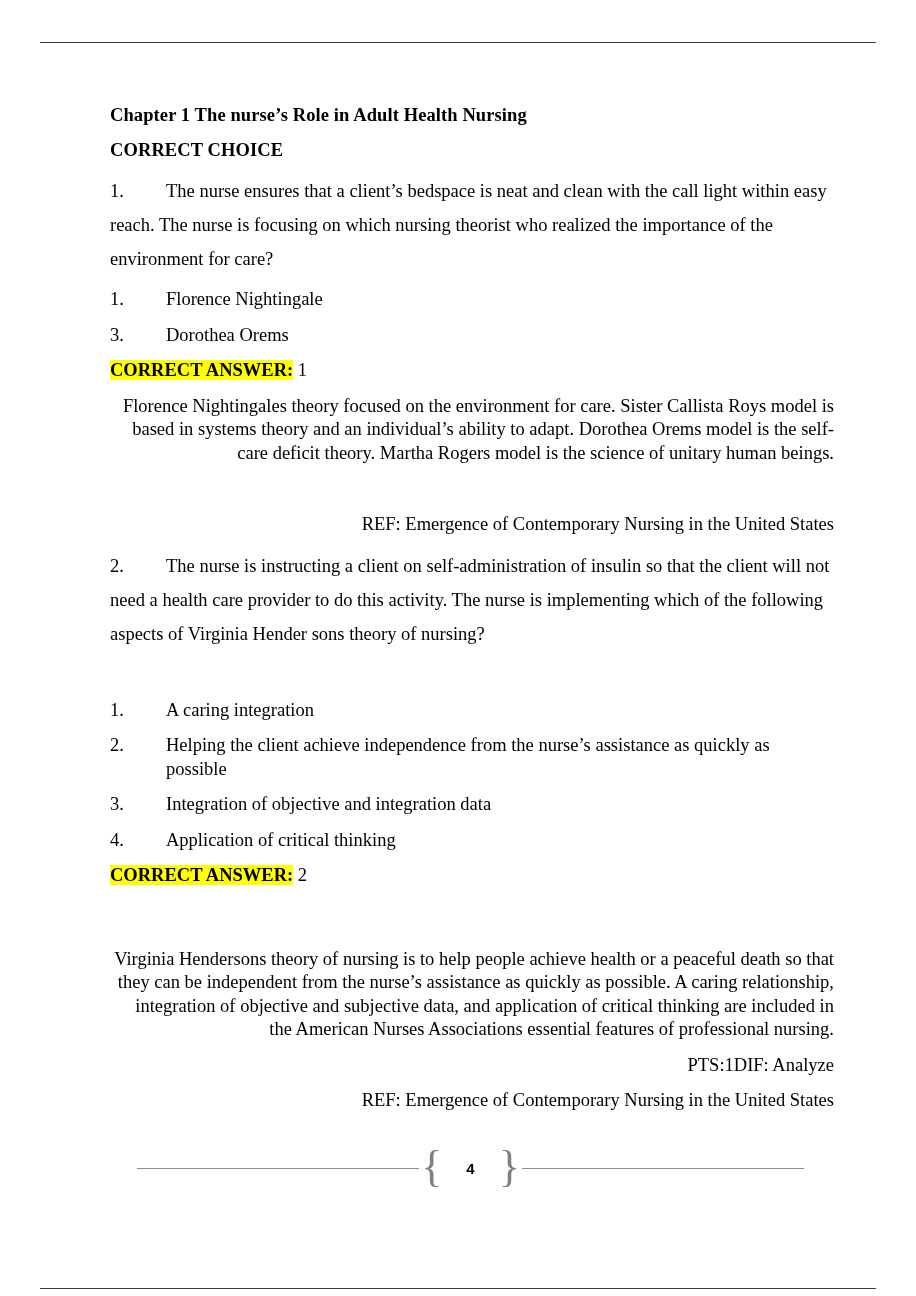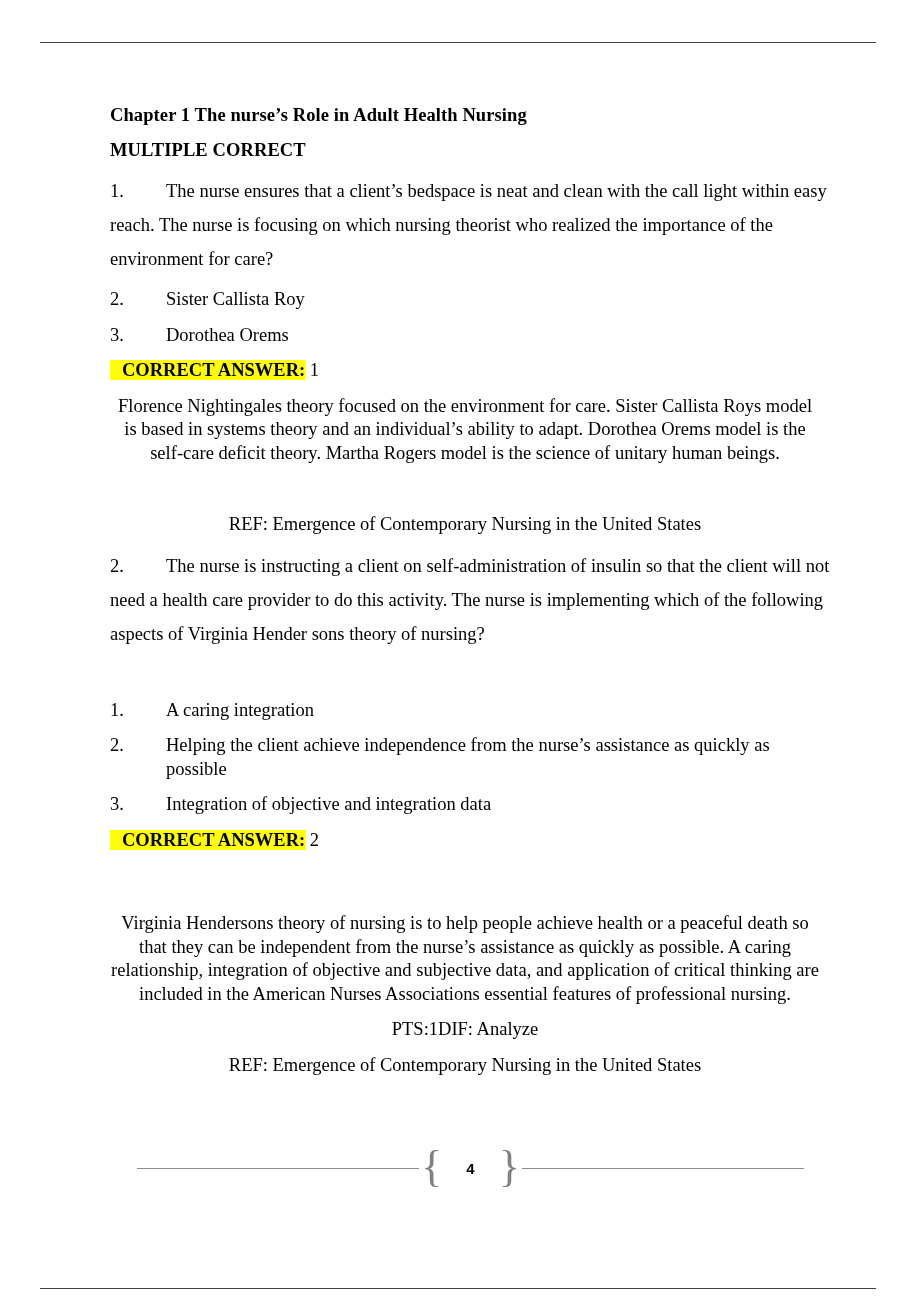--- a/index.html
+++ b/index.html
@@ -46,22 +46,22 @@
     line-height: 23px;
     margin: 0 0 0 0;
     letter-spacing: 0.1px;
   }
   h1.doc-title { margin-bottom: 12px; }
   h2.doc-subtitle { margin-bottom: 12px; }
 
   p.para {
     font-size: 18.5px;
     line-height: 23.5px;
-    margin: 0 14px 12px 0;
-    text-align: center;
+    margin: 0 0 12px 0;
+    text-align: right;
   }
 
   
   .numitem {
     font-size: 18.5px;
     line-height: 23.5px;
     margin: 0 0 12px 0;
     padding-left: 56px;
     text-indent: -56px;
   }
@@ -83,21 +83,20 @@
   }
 
   .answerline {
     font-size: 18.5px;
     line-height: 23.5px;
     margin: 0 0 12px 0;
   }
   .answerline .hl {
     background: #ffff00;
     font-weight: bold;
-    padding-left: 12px;
   }
   .answerline .ansval { font-weight: normal; }
   .spacer-md { height: 36px; }
   .spacer-lg { height: 48px; }
 
   
   .footer {
     position: absolute;
     left: 137px;
     top: 1148px;
@@ -133,26 +132,26 @@
 <body>
 
 <div class="page">
 
   <div class="page-rule top"></div>
 
   <div class="content">
 
     <h1 class="doc-title">Chapter 1 The nurse’s Role in Adult Health Nursing</h1>
 
-    <h2 class="doc-subtitle">MULTIPLE CORRECT</h2>
+    <h2 class="doc-subtitle">CORRECT CHOICE</h2>
 
     <p class="question"><span class="marker">1.</span><span>The nurse ensures that a client’s bedspace is neat and clean with the call light within easy reach. The nurse is focusing on which nursing theorist who realized the importance of the environment for care?</span></p>
 
+    <p class="numitem"><span class="marker">1.</span><span>Florence Nightingale</span></p>
 
-    <p class="numitem"><span class="marker">2.</span><span>Sister Callista Roy</span></p>
 
     <p class="numitem"><span class="marker">3.</span><span>Dorothea Orems</span></p>
 
 
     <p class="answerline"><span class="hl">CORRECT ANSWER:</span><span class="ansval">&nbsp;<span>1</span></span></p>
 
     <p class="para">Florence Nightingales theory focused on the environment for care. Sister Callista Roys model is based in systems theory and an individual’s ability to adapt. Dorothea Orems model is the self-care deficit theory. Martha Rogers model is the science of unitary human beings.</p>
 
     <div class="spacer-md"></div>
 
@@ -161,20 +160,21 @@
     <p class="question"><span class="marker">2.</span><span>The nurse is instructing a client on self-administration of insulin so that the client will not need a health care provider to do this activity. The nurse is implementing which of the following aspects of Virginia Hender sons theory of nursing?</span></p>
 
     <div class="spacer-md"></div>
 
     <p class="numitem"><span class="marker">1.</span><span>A caring integration</span></p>
 
     <p class="numitem"><span class="marker">2.</span><span>Helping the client achieve independence from the nurse’s assistance as quickly as possible</span></p>
 
     <p class="numitem"><span class="marker">3.</span><span>Integration of objective and integration data</span></p>
 
+    <p class="numitem"><span class="marker">4.</span><span>Application of critical thinking</span></p>
 
     <p class="answerline"><span class="hl">CORRECT ANSWER:</span><span class="ansval">&nbsp;<span>2</span></span></p>
 
     <div class="spacer-lg"></div>
 
     <p class="para">Virginia Hendersons theory of nursing is to help people achieve health or a peaceful death so that they can be independent from the nurse’s assistance as quickly as possible. A caring relationship, integration of objective and subjective data, and application of critical thinking are included in the American Nurses Associations essential features of professional nursing.</p>
 
     <p class="para">PTS:1DIF: Analyze</p>
 
     <p class="para">REF: Emergence of Contemporary Nursing in the United States</p>

